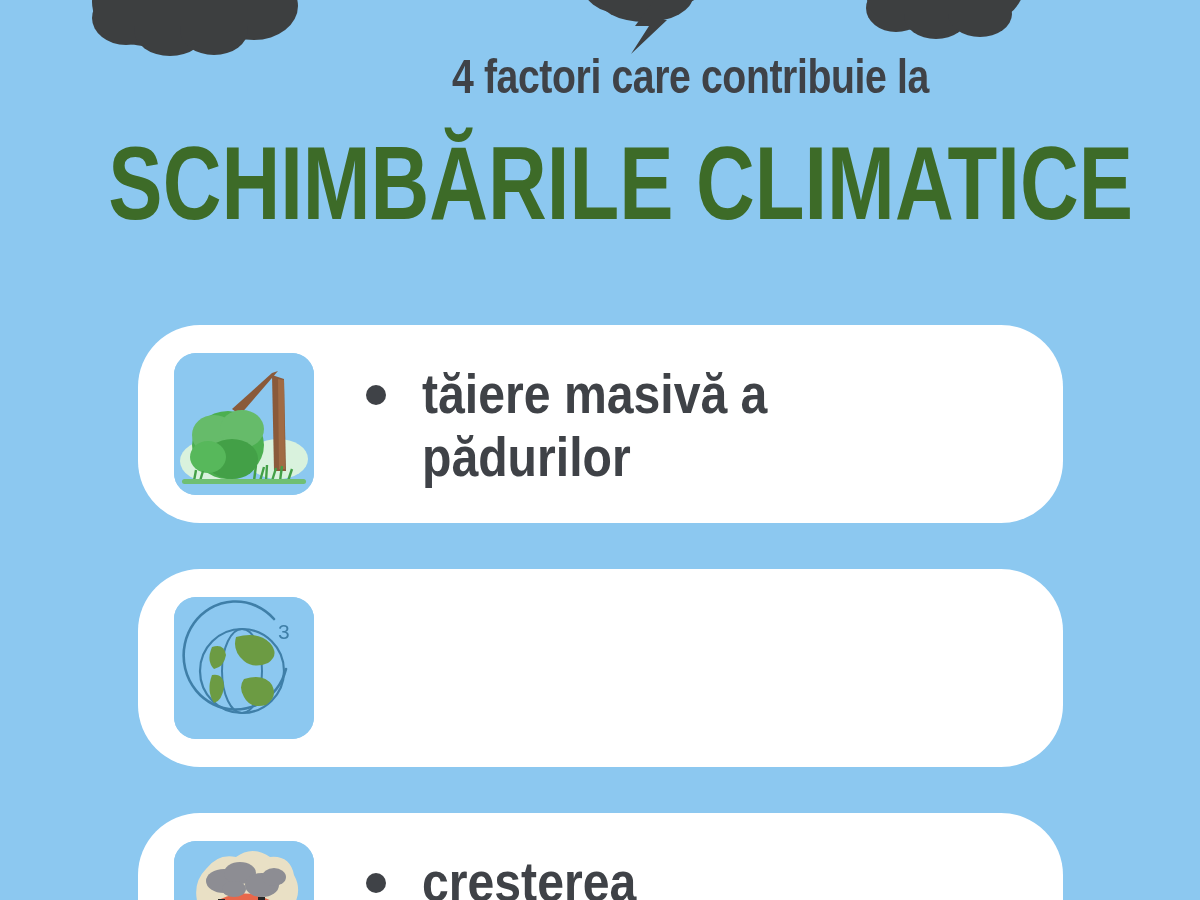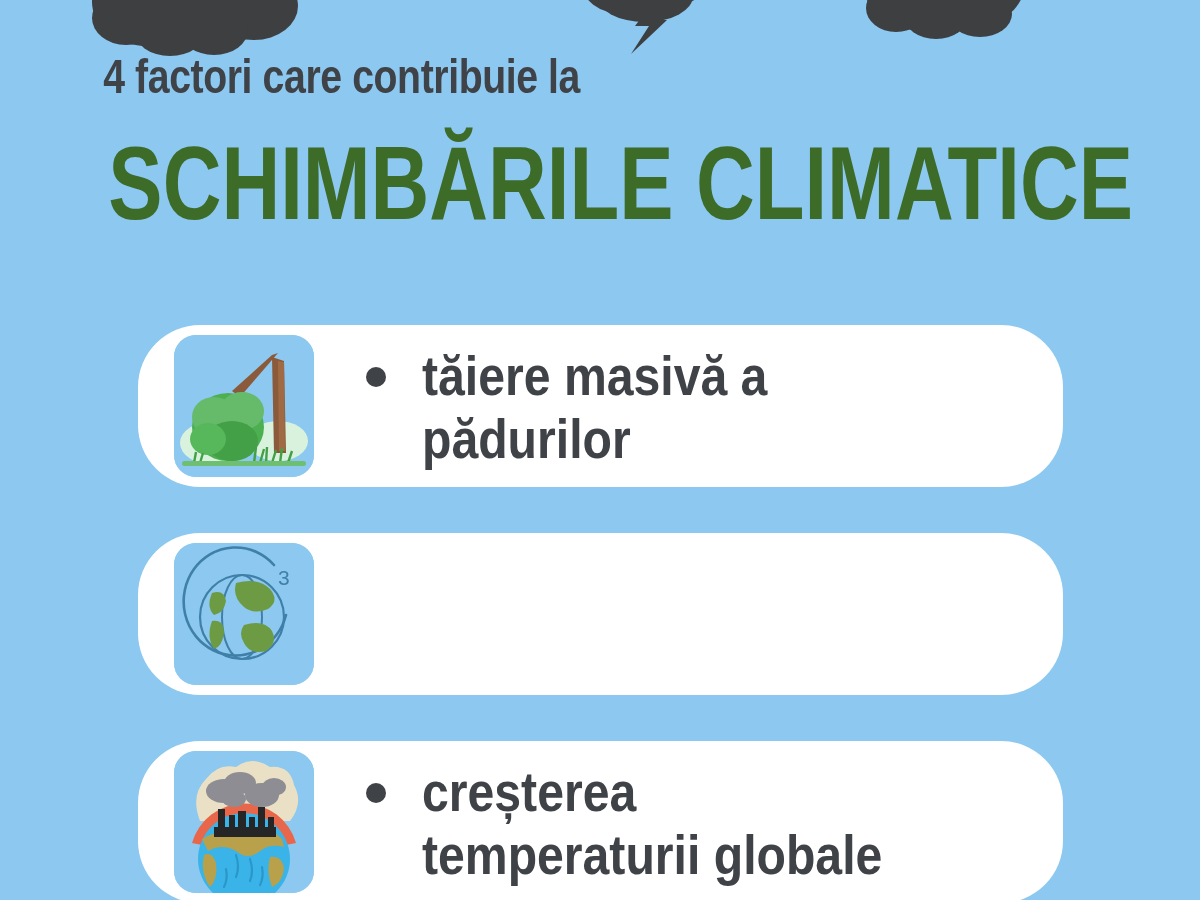--- a/index.html
+++ b/index.html
@@ -25,21 +25,21 @@
     pointer-events: none;
   }
   .cloud { position: absolute; }
 
   
   .header {
     position: absolute;
     top: 52px;
     left: 0;
     width: 1032px;
-    text-align: left;
+    text-align: right;
   }
   .subtitle {
     font-family: "Liberation Sans Narrow", "Liberation Sans", sans-serif;
     font-weight: bold;
     font-size: 49px;
     line-height: 1.0;
     letter-spacing: -0.5px;
     color: #3f4247;
     transform: scaleX(0.80);
     transform-origin: center top;
@@ -61,21 +61,21 @@
   
   .cards {
     position: absolute;
     top: 325px;
     left: 138px;
     width: 925px;
   }
   .card {
     position: relative;
     width: 925px;
-    height: 162px;
+    height: 198px;
     background: #ffffff;
     border-radius: 62px;
     margin-bottom: 46px;
     display: flex;
     align-items: center;
     padding-left: 36px;
   }
   .card-icon {
     width: 140px;
     height: 142px;

